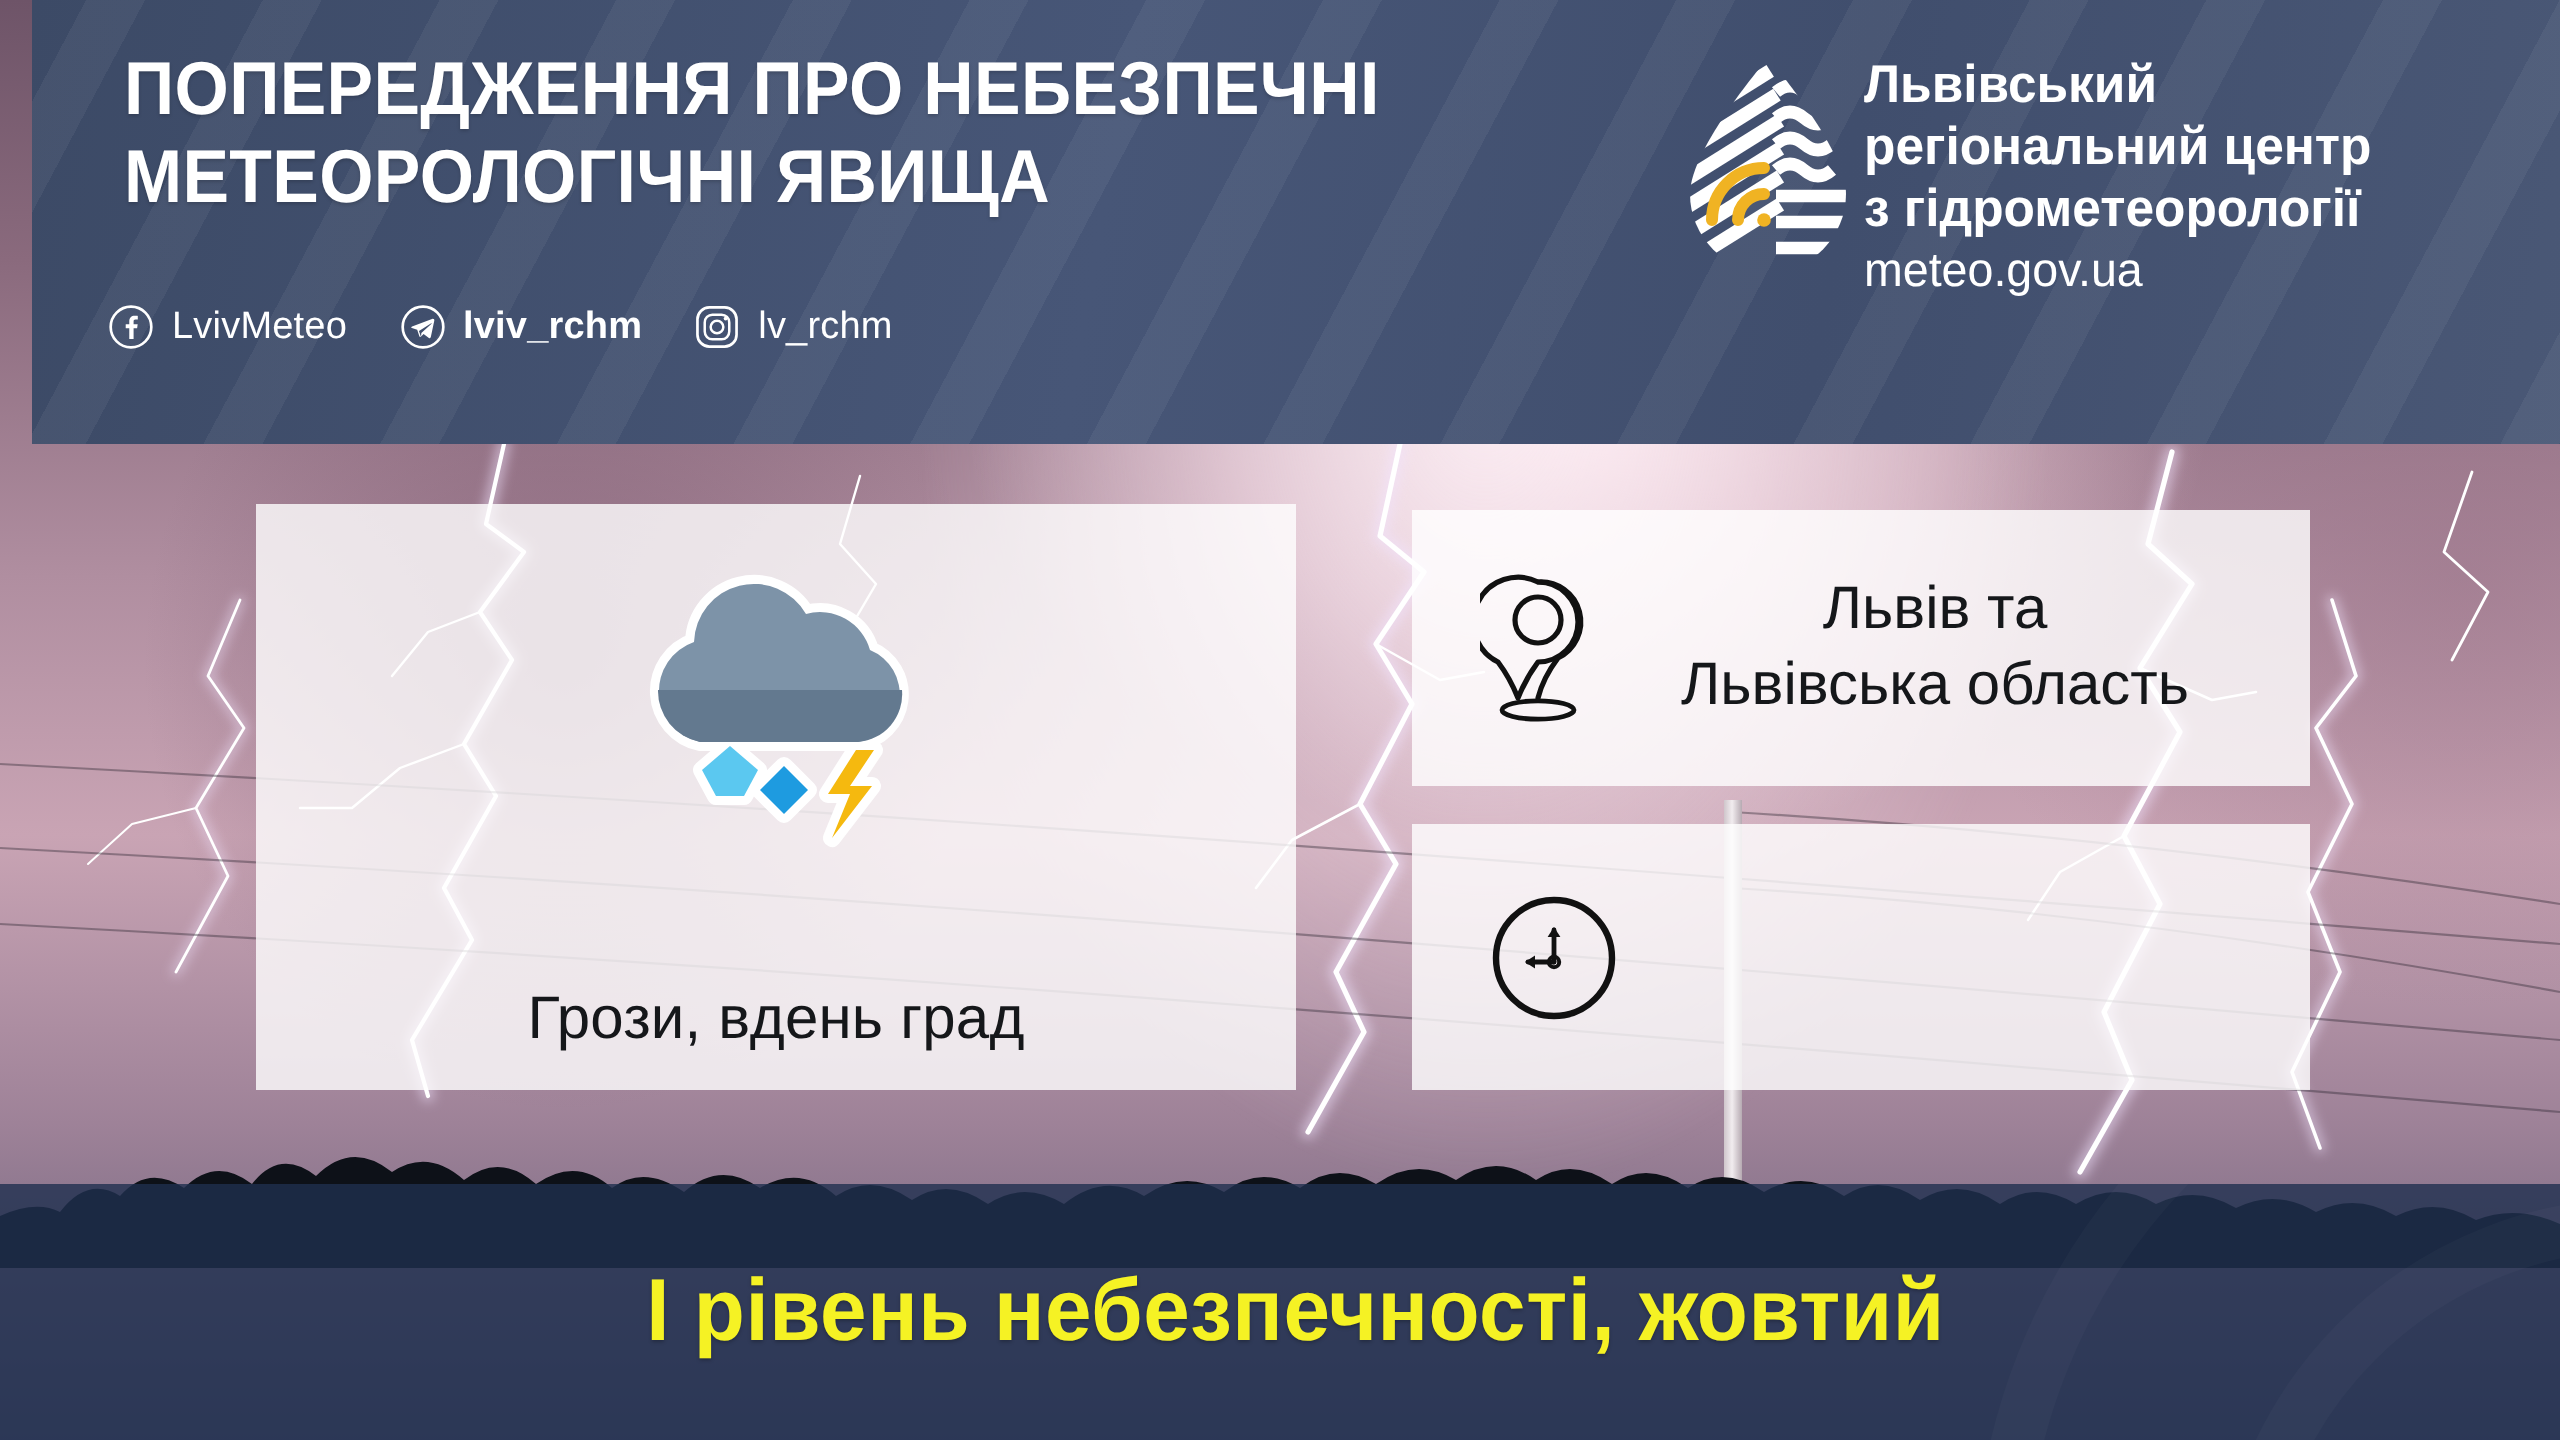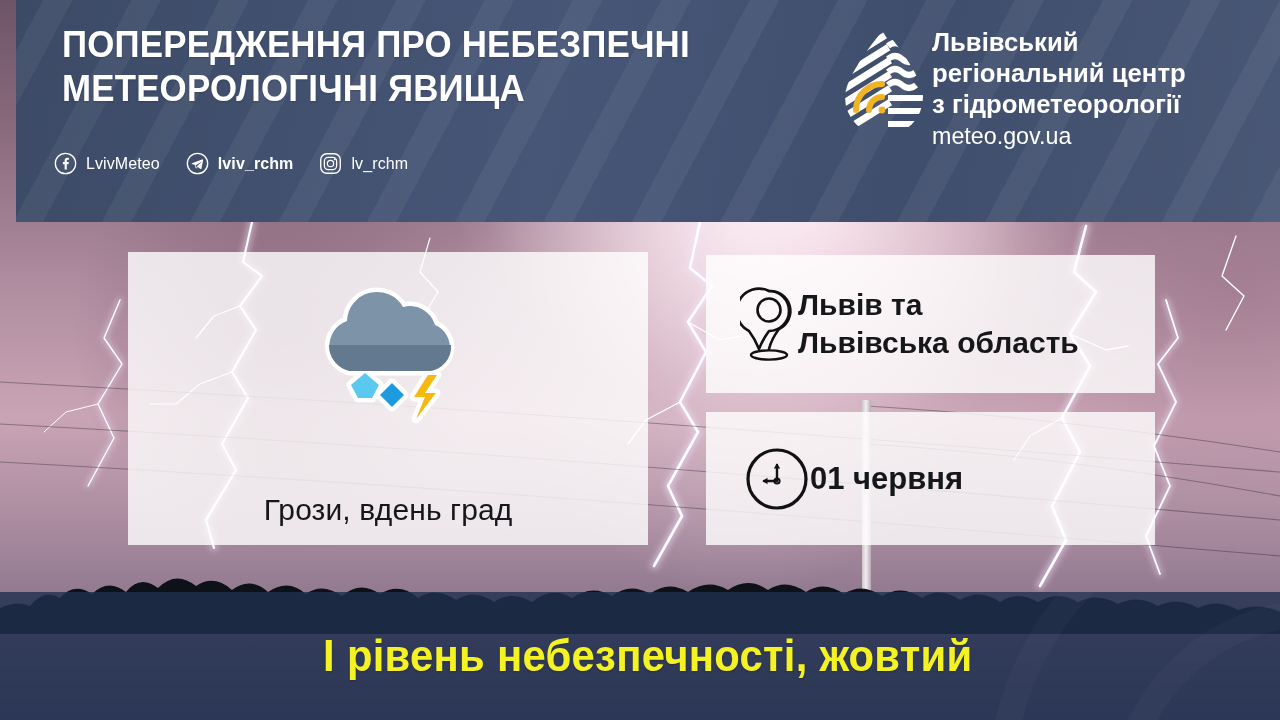--- a/index.html
+++ b/index.html
@@ -55,21 +55,21 @@
     color:#ffffff; font-weight:700; font-size:37.5px; line-height:44px;
     letter-spacing:.2px; text-transform:uppercase;
     transform:scaleX(.93); transform-origin:left top;
     text-shadow:0 1px 2px rgba(0,0,0,.18);
   }
   .title span { display:block; white-space:nowrap; }
 
   
   .socials { position:absolute; left:38px; top:152px; display:flex; align-items:center; gap:0; }
   .soc { display:flex; align-items:center; gap:9px; margin-right:26px; }
-  .soc-label { color:#fff; font-size:16px; letter-spacing:.1px; white-space:nowrap; }
+  .soc-label { color:#fff; font-size:19px; letter-spacing:.1px; white-space:nowrap; }
   .soc-label.bold { font-weight:700; }
   .soc-ic { width:23px; height:23px; flex:0 0 23px; }
 
   
   .logo { position:absolute; left:822px; top:26px; width:92px; height:112px; }
   .org {
     position:absolute; left:916px; top:27px; width:350px;
     color:#fff; font-weight:700; font-size:26.5px; line-height:31px;
     transform:scaleX(.97); transform-origin:left top;
   }
@@ -89,22 +89,22 @@
   .hazard-inner { display:flex; flex-direction:column; align-items:center; justify-content:center; height:100%; padding-top:8px;gap:44px; }
   .hazard-icon { width:200px; height:148px; }
   .hazard-text {
     margin-top:22px; font-size:30px; font-weight:400; color:#15171a;
     letter-spacing:.1px; white-space:nowrap;
   }
 
   .row-inner { display:flex; align-items:center; height:100%; }
   .row-ic { flex:0 0 auto; margin-left:28px; }
   .row-text {
-    flex:1; text-align:left; font-size:30px; line-height:38px;
-    color:#15171a; font-weight:700; padding-right:18px;
+    flex:1; text-align:center; font-size:30px; line-height:38px;
+    color:#15171a; font-weight:400; padding-right:18px;
   }
   .row-text span { display:block; white-space:nowrap; }
   #card-date .row-text { font-size:31px; }
   #card-date .row-ic { margin-left:38px; }
   #card-region .row-ic { margin-left:34px; }
 
   
   .banner {
     position:absolute; left:0; top:592px; width:1280px; height:128px;
     background:rgba(31,48,79,.80);
@@ -288,23 +288,20 @@
   <div class="card" id="card-date">
     <div class="row-inner">
       <svg class="row-ic" width="66" height="66" viewBox="0 0 66 66">
         <circle cx="33" cy="33" r="29" fill="none" stroke="#111" stroke-width="3.2"></circle>
         <path d="M33 35 V19" stroke="#111" stroke-width="2.4" stroke-linecap="round"></path>
         <path d="M33 17.5 l-3.2 5 h6.4 Z" fill="#111"></path>
         <path d="M33 35 H20" stroke="#111" stroke-width="2.4" stroke-linecap="round"></path>
         <path d="M18.5 35 l5 -3.2 v6.4 Z" fill="#111"></path>
         <circle cx="33" cy="35" r="2.6" fill="none" stroke="#111" stroke-width="2"></circle>
       </svg>
-      <div class="row-text">
-        <span>01 червня</span>
-      </div>
     </div>
   </div>
 
   <div class="banner">
     <svg class="arcs" viewBox="0 0 1280 128" preserveAspectRatio="none">
       <g fill="none" stroke="rgba(255,255,255,.07)" stroke-width="26">
         <path d="M-60 140 A 360 360 0 0 1 300 -220"></path>
         <path d="M1000 200 A 300 300 0 0 1 1300 -100"></path>
         <path d="M1120 220 A 200 200 0 0 1 1320 20"></path>
       </g>

